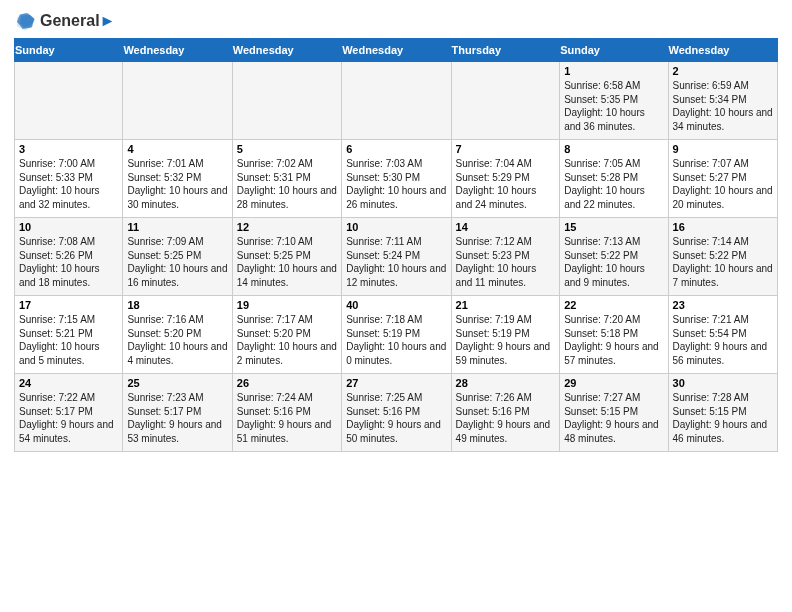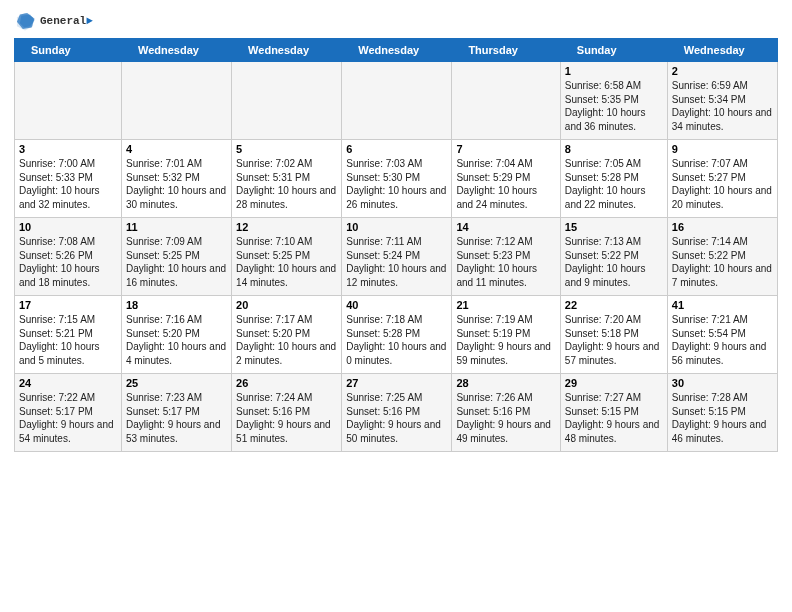--- a/index.html
+++ b/index.html
@@ -42,21 +42,21 @@
       color: #555;
     }
     table {
       width: 100%;
       border-collapse: collapse;
       font-size: 10px;
     }
     thead tr th {
       background-color: #1a6ebd;
       color: #fff;
-      padding: 5px 16px;
+      padding: 5px 0;
       text-align: left;
       font-size: 11px;
       font-weight: bold;
       border: 1px solid #1a6ebd;
     }
     tbody tr td {
       border: 1px solid #ccc;
       padding: 3px 4px;
       vertical-align: top;
       width: 113px;
@@ -89,21 +89,21 @@
 
 <div class="container">
   <div class="header-row">
     <div class="logo">
       <svg class="logo-icon" viewBox="0 0 30 30">
         <polygon points="15,4 26,10 26,22 15,28 4,22 4,10" fill="#1a6ebd" opacity="0.15"></polygon>
         <polygon points="22,6 28,14 22,22 14,24 8,18 10,8" fill="#1a6ebd" opacity="0.4"></polygon>
         <polygon points="18,4 28,12 24,24 12,26 4,16 8,6" fill="#1a6ebd" opacity="0.7"></polygon>
       </svg>
       <div>
-        <div style="font-size:11px;font-weight:bold;color:#333;line-height:1.1;font-family:Liberation Mono, monospace;">General<span style="color:#1a6ebd;">►</span></div>
+        <div style="font-size:16px;font-weight:bold;color:#333;line-height:1.1;">General<span style="color:#1a6ebd;">►</span></div>
         <div style="font-size:16px;font-weight:bold;color:#1a6ebd;line-height:1.1;"></div>
       </div>
     </div>
     <div class="title-block">
       <div class="month-title"></div>
       <div class="location"></div>
     </div>
   </div>
 
   <table>
@@ -251,49 +251,49 @@
 and 5 minutes.</div>
           </td>
           <td>
             <span class="day-num">18</span>
             <div class="day-info">Sunrise: 7:16 AM
 Sunset: 5:20 PM
 Daylight: 10 hours
 and 4 minutes.</div>
           </td>
           <td>
-            <span class="day-num">20</span>
+            <span class="day-num">19</span>
             <div class="day-info">Sunrise: 7:17 AM
 Sunset: 5:20 PM
 Daylight: 10 hours
 and 2 minutes.</div>
           </td>
           <td>
             <span class="day-num">40</span>
             <div class="day-info">Sunrise: 7:18 AM
-Sunset: 5:28 PM
+Sunset: 5:19 PM
 Daylight: 10 hours
 and 0 minutes.</div>
           </td>
           <td>
             <span class="day-num">21</span>
             <div class="day-info">Sunrise: 7:19 AM
 Sunset: 5:19 PM
 Daylight: 9 hours
 and 59 minutes.</div>
           </td>
           <td>
             <span class="day-num">22</span>
             <div class="day-info">Sunrise: 7:20 AM
 Sunset: 5:18 PM
 Daylight: 9 hours
 and 57 minutes.</div>
           </td>
           <td>
-            <span class="day-num">41</span>
+            <span class="day-num">23</span>
             <div class="day-info">Sunrise: 7:21 AM
 Sunset: 5:54 PM
 Daylight: 9 hours
 and 56 minutes.</div>
           </td>
         </tr>
         <tr>
           <td>
             <span class="day-num">24</span>
             <div class="day-info">Sunrise: 7:22 AM

